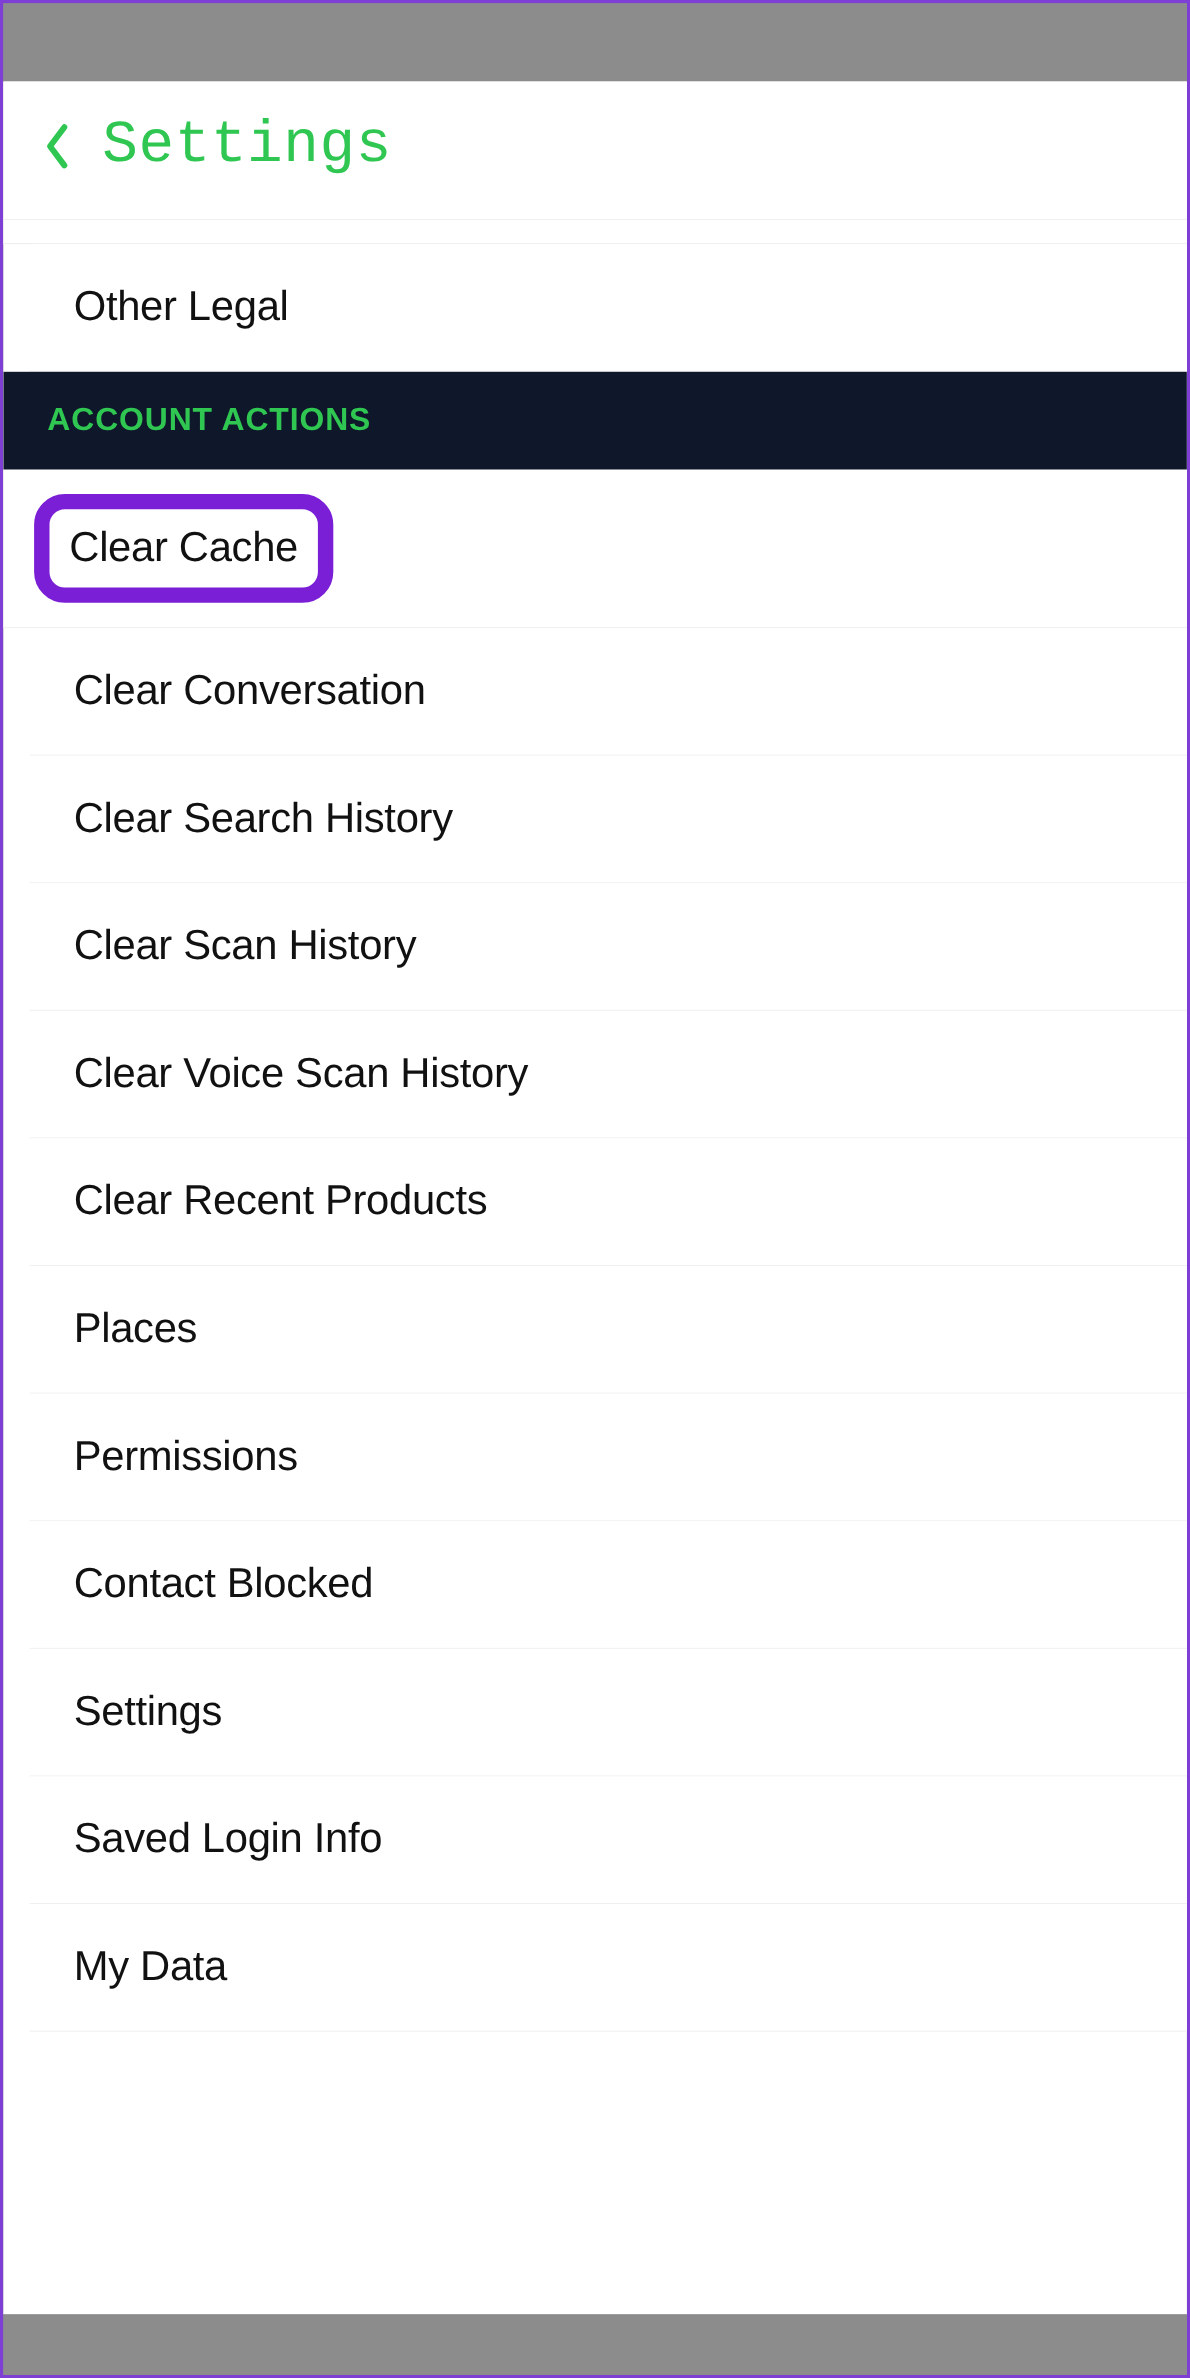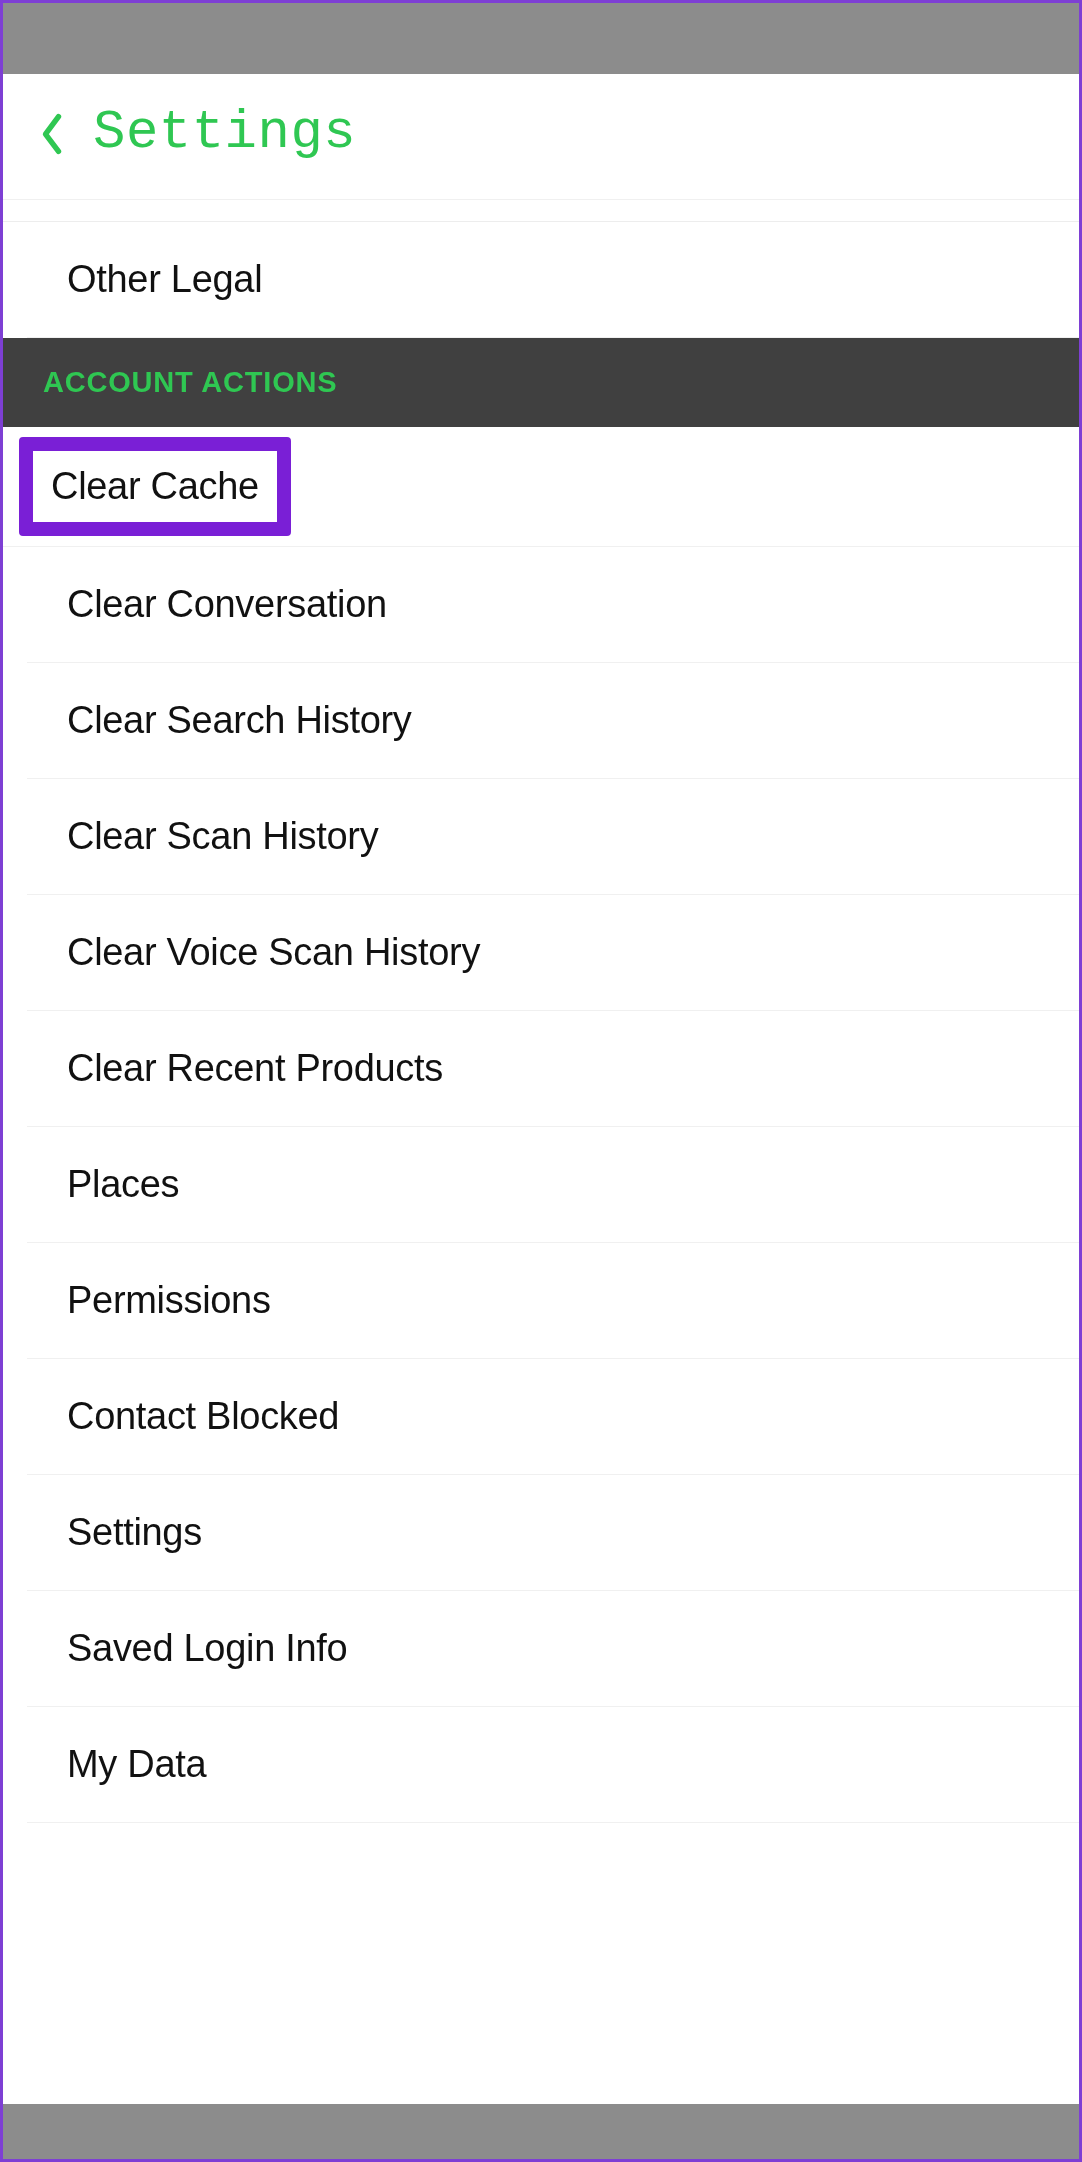--- a/index.html
+++ b/index.html
@@ -69,43 +69,43 @@
       background: #ffffff;
       border-bottom: 1px solid #f0f0f0;
       font-size: 38px;
       font-weight: 400;
       color: #111111;
       cursor: pointer;
       letter-spacing: -0.3px;
       margin-left: 24px;
     }
     .section-header {
-      background: #404040;
+      background: #0f172a;
       color: #2fc752;
       font-size: 29px;
       font-weight: 600;
       letter-spacing: 0.8px;
       padding: 28px 40px 28px 40px;
     }
     .highlighted-item {
       padding: 6px 40px 6px 12px;
       background: #ffffff;
       border-bottom: 1px solid #f0f0f0;
       cursor: pointer;
     }
     .highlight-box {
       display: inline-block;
       border: 14px solid #7a1fd6;
-      border-radius: 4px;
+      border-radius: 28px;
       padding: 14px 18px;
       font-size: 38px;
       font-weight: 400;
       color: #111111;
       letter-spacing: -0.3px;
-      margin: 4px;
+      margin: 16px;
     }
     .bottom-bar-spacer {
       height: 55px;
       background: #8c8c8c;
     }
     .last-item {
       border-bottom: none;
     }
   </style>
 </head>

